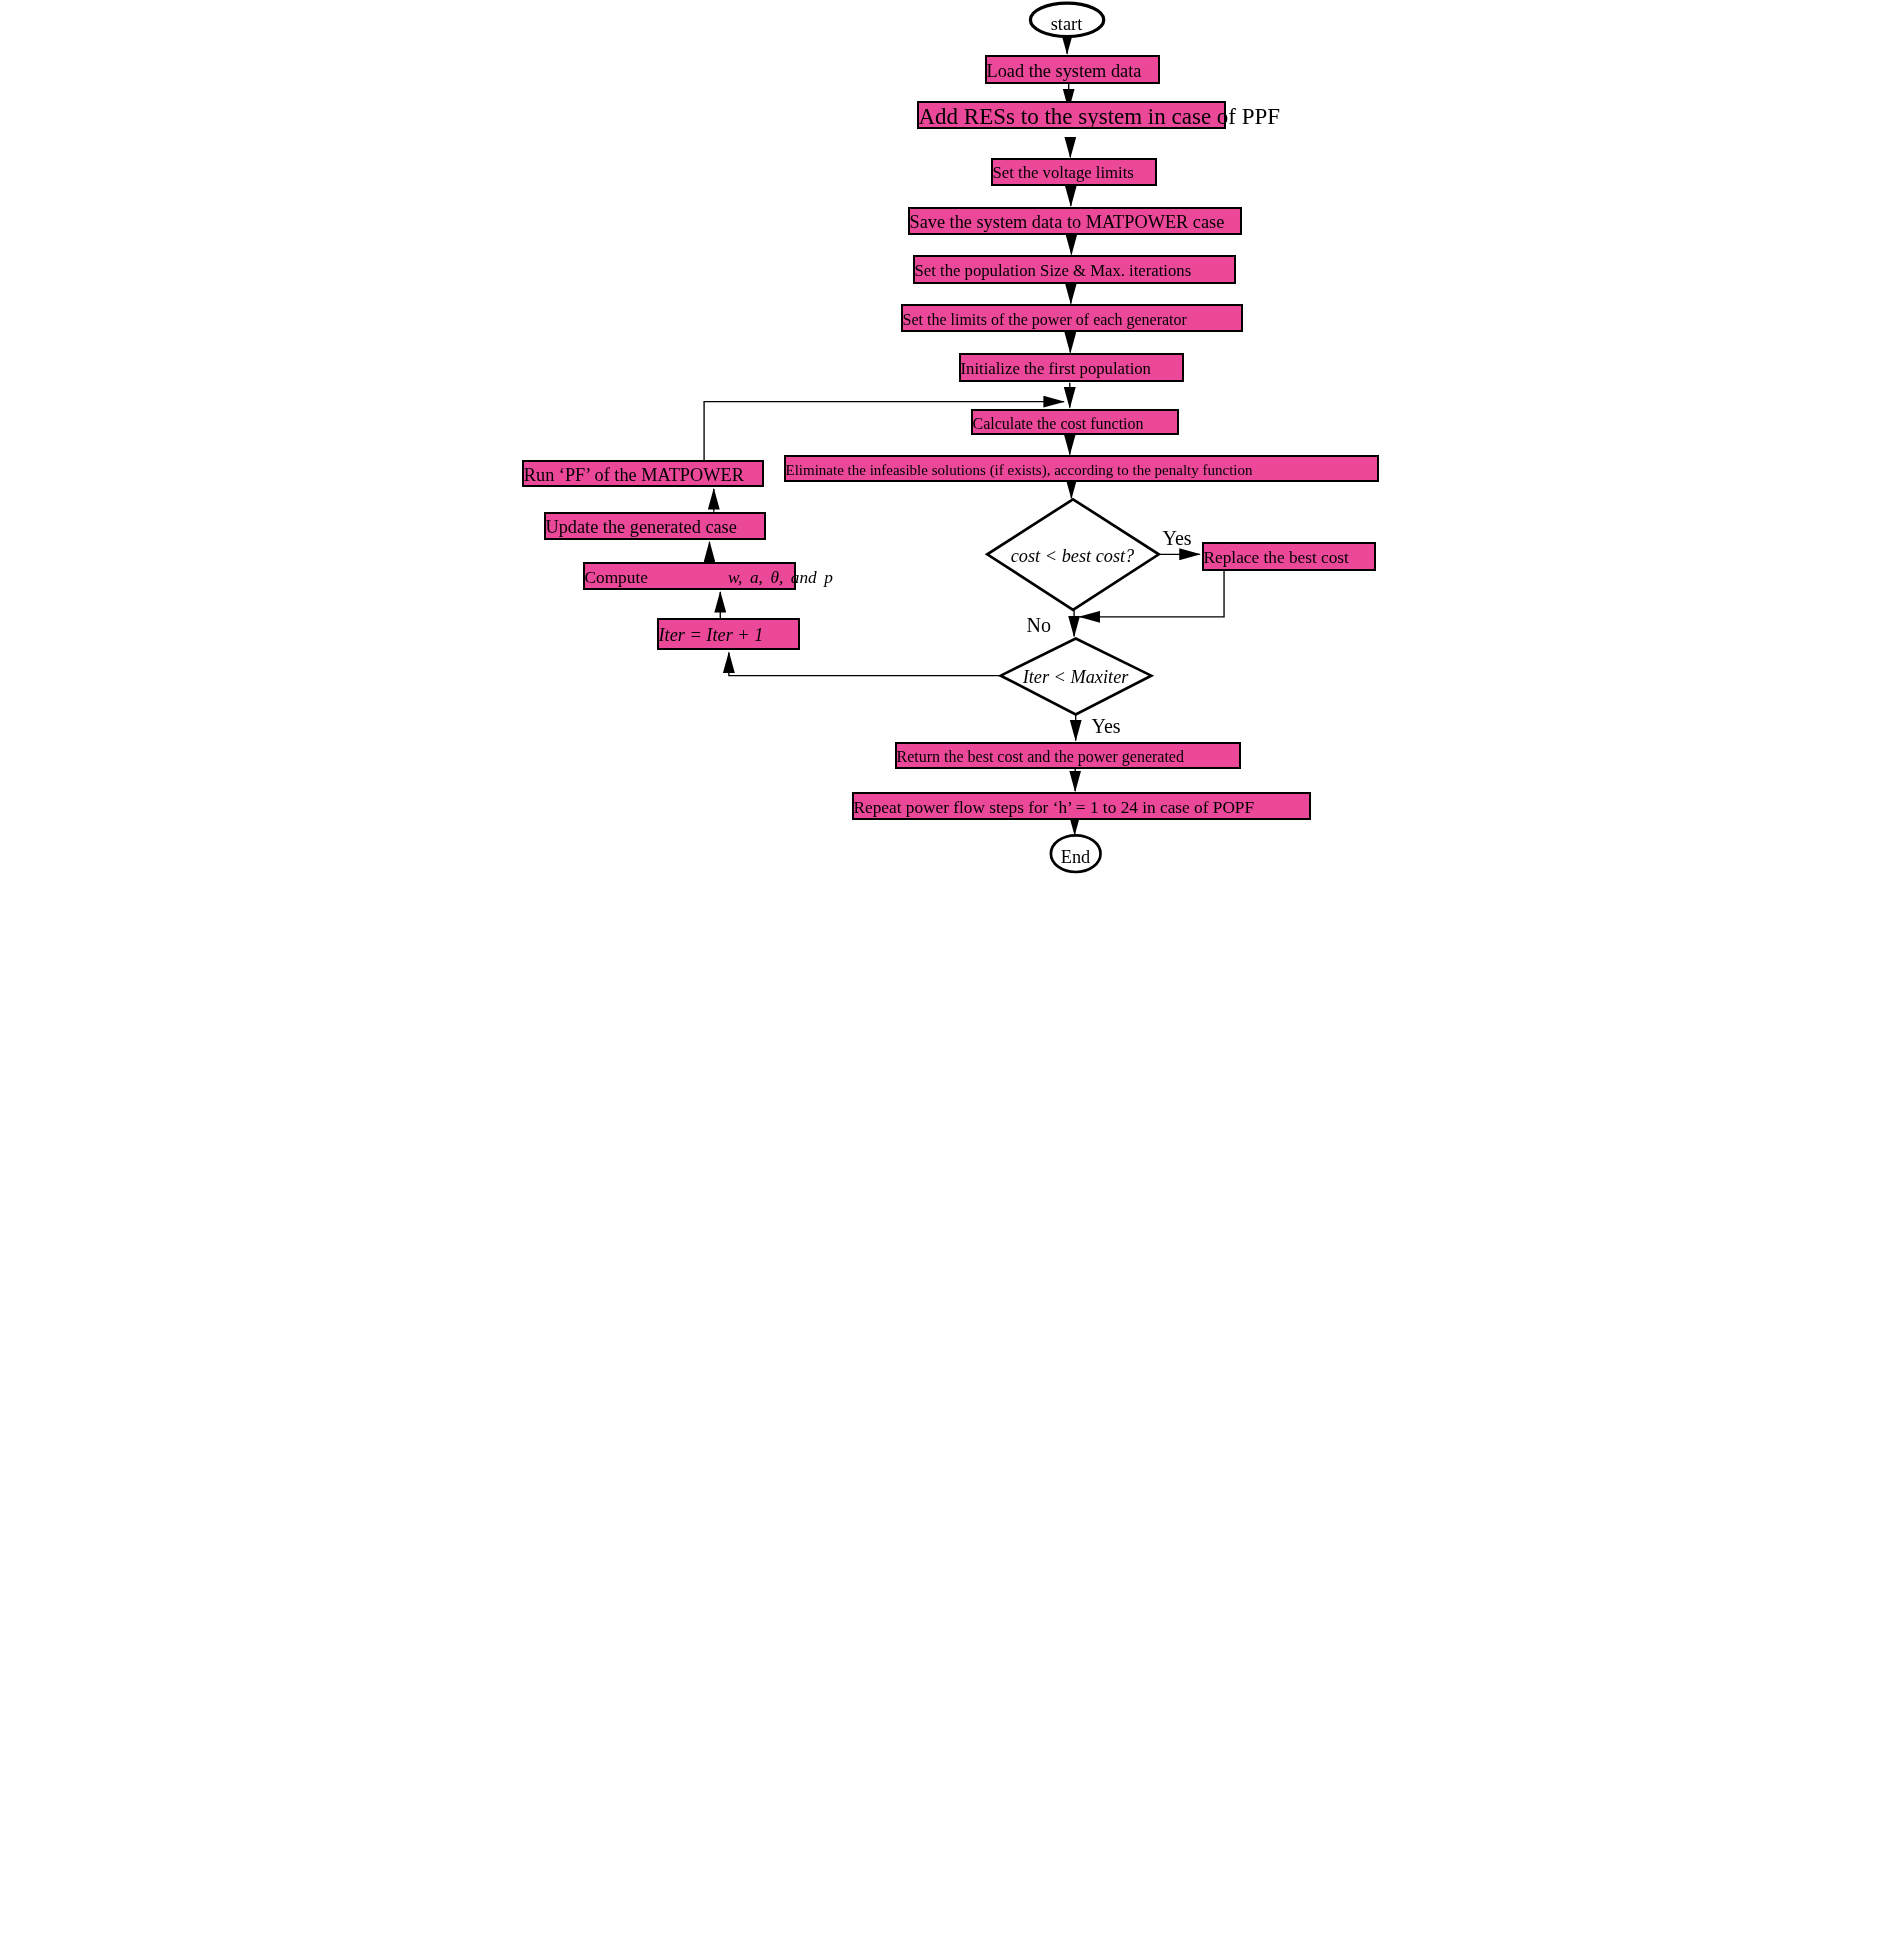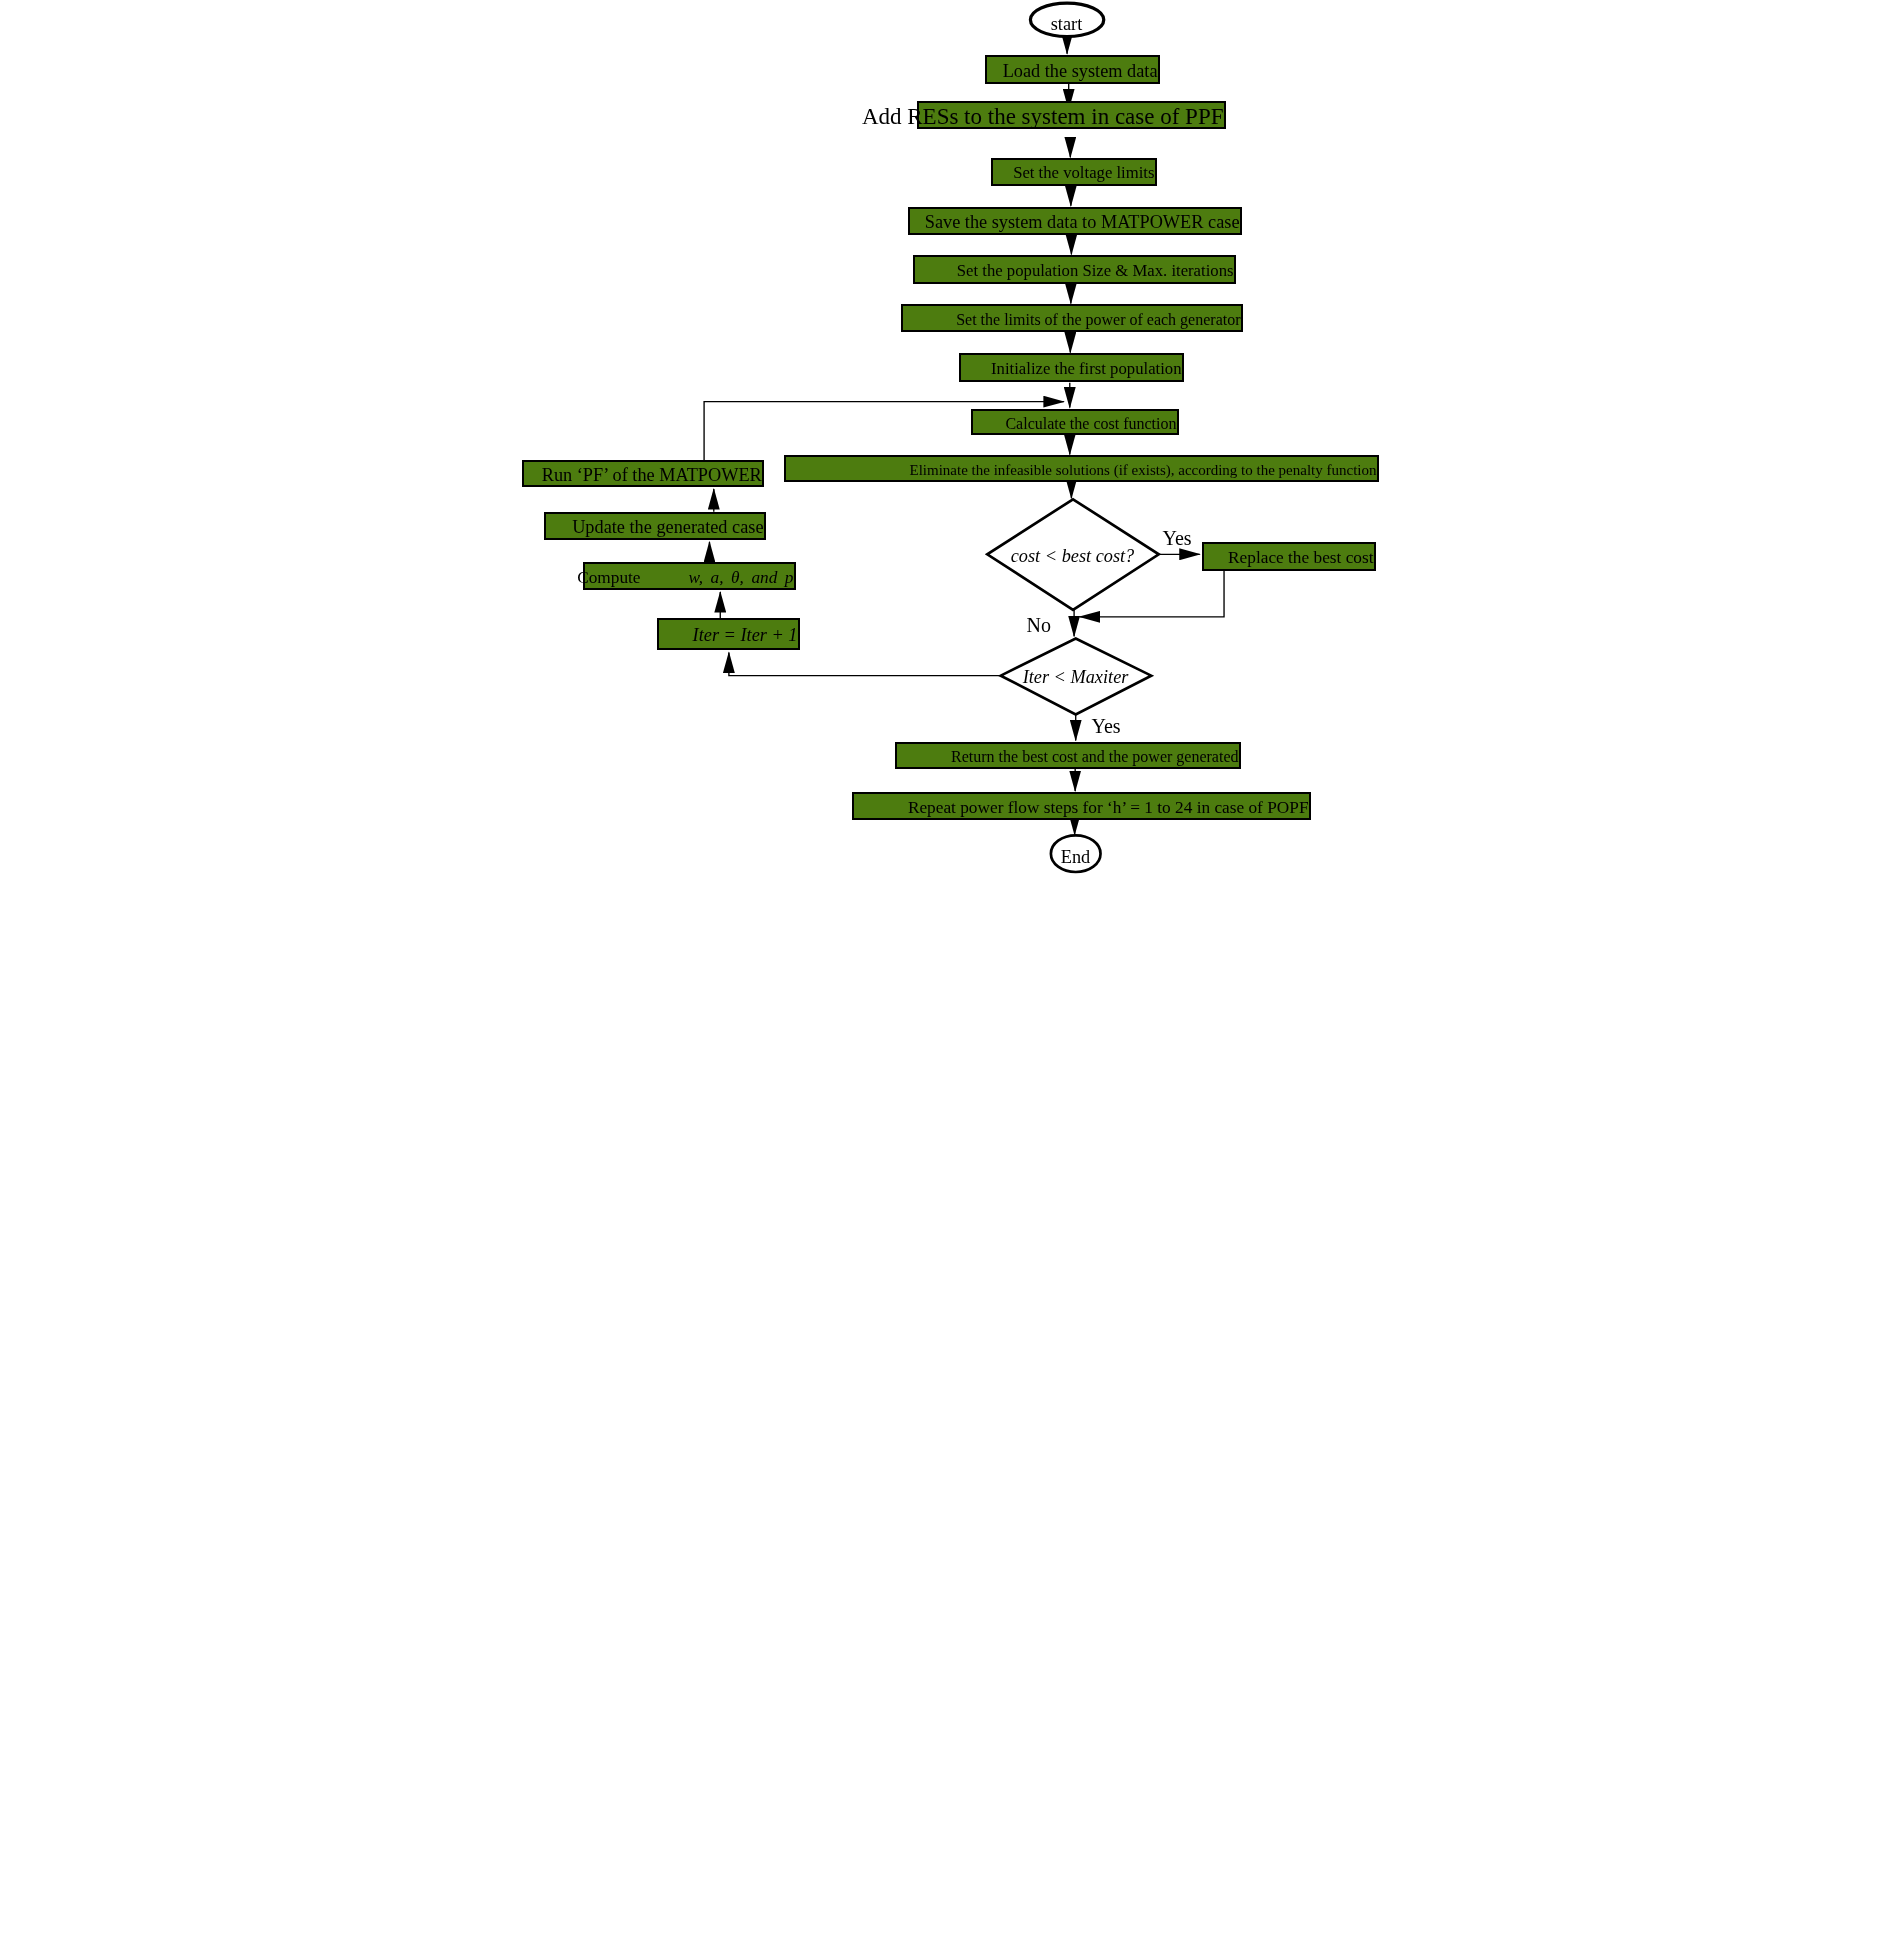--- a/index.html
+++ b/index.html
@@ -7,23 +7,23 @@
     position:relative;
     width:863px;height:888px;
     margin:0 auto;
     background:#ffffff;
     font-family:"Liberation Serif","DejaVu Serif",serif;
     color:#000;
   }
   .layer{position:absolute;left:0;top:0;width:863px;height:888px;}
   .node{
     position:absolute;
-    background:#4d7c0f;
+    background:#ec4899;
     border:2.7px solid #000;
-    display:flex;align-items:center;justify-content:flex-end;
+    display:flex;align-items:center;justify-content:flex-start;
     box-sizing:border-box;
     white-space:nowrap;
     line-height:1;
     padding-top:3.2px;
   }
   .node span{display:inline-block;}
   .shape-text{
     position:absolute;
     transform:translate(-50%,-50%);
     white-space:nowrap;
@@ -129,21 +129,21 @@
   </div>
 
   <div class="node" style="left:4.3px;top:460px;width:242px;height:27px;font-size:18.3px;">
     <span>Run ‘PF’ of the MATPOWER</span>
   </div>
 
   <div class="node" style="left:26px;top:512px;width:222px;height:28px;font-size:18.3px;">
     <span>Update the generated case</span>
   </div>
 
-  <div class="node" style="left:65px;top:562px;width:213px;height:28px;font-size:17.3px;">
+  <div class="node" style="left:65px;top:562px;width:213px;height:28px;font-size:17.3px;gap:32px;">
     <span>Compute </span>
     <span class="italic" style="word-spacing:3.2px;margin-left:48px;">w, a, θ, and p</span>
   </div>
 
   <div class="node italic" style="left:139px;top:618px;width:143px;height:32px;font-size:18.3px;">
     <span>Iter = Iter + 1</span>
   </div>
 
   <div class="node" style="left:377px;top:742px;width:346px;height:27px;font-size:16px;">
     <span>Return the best cost and the power generated</span>

